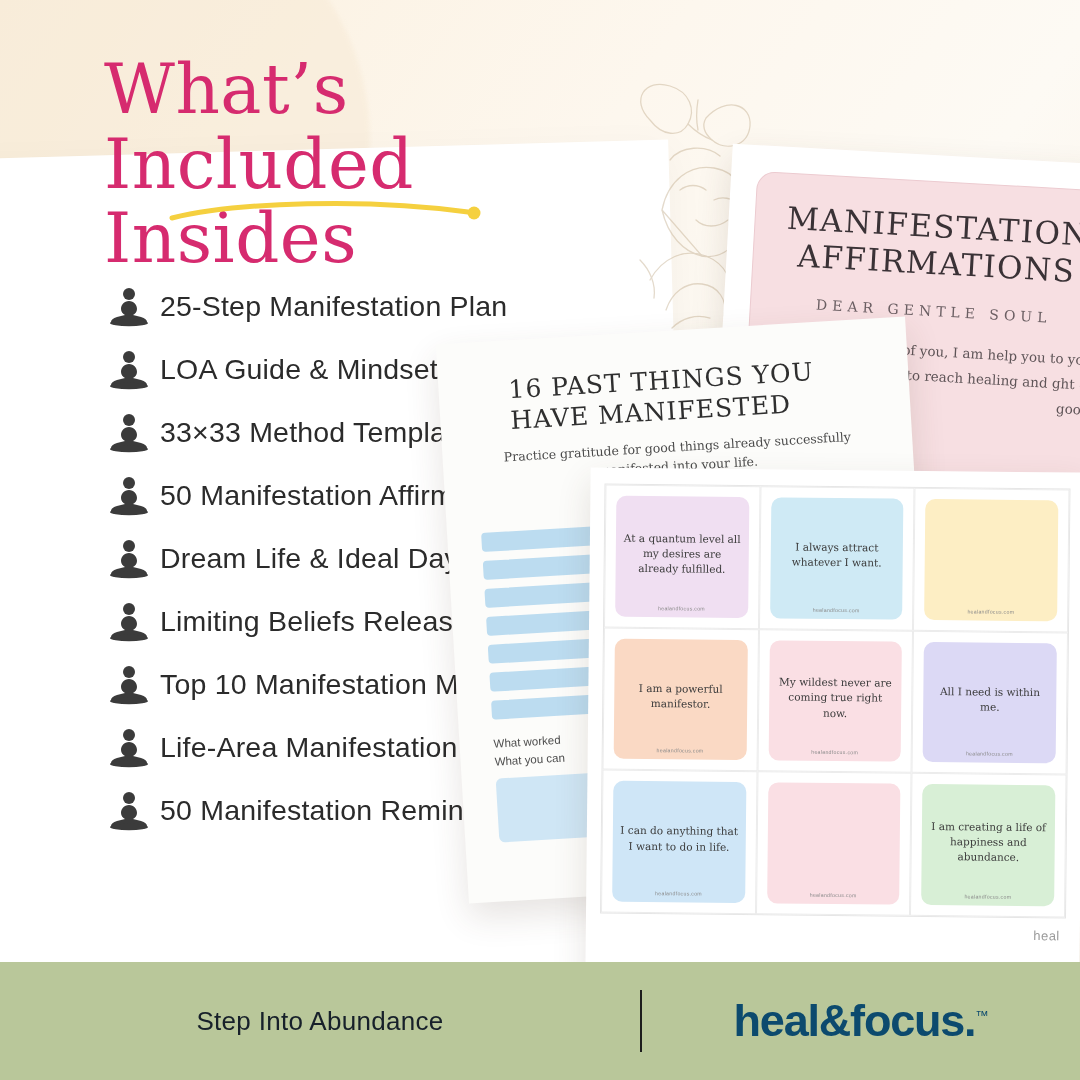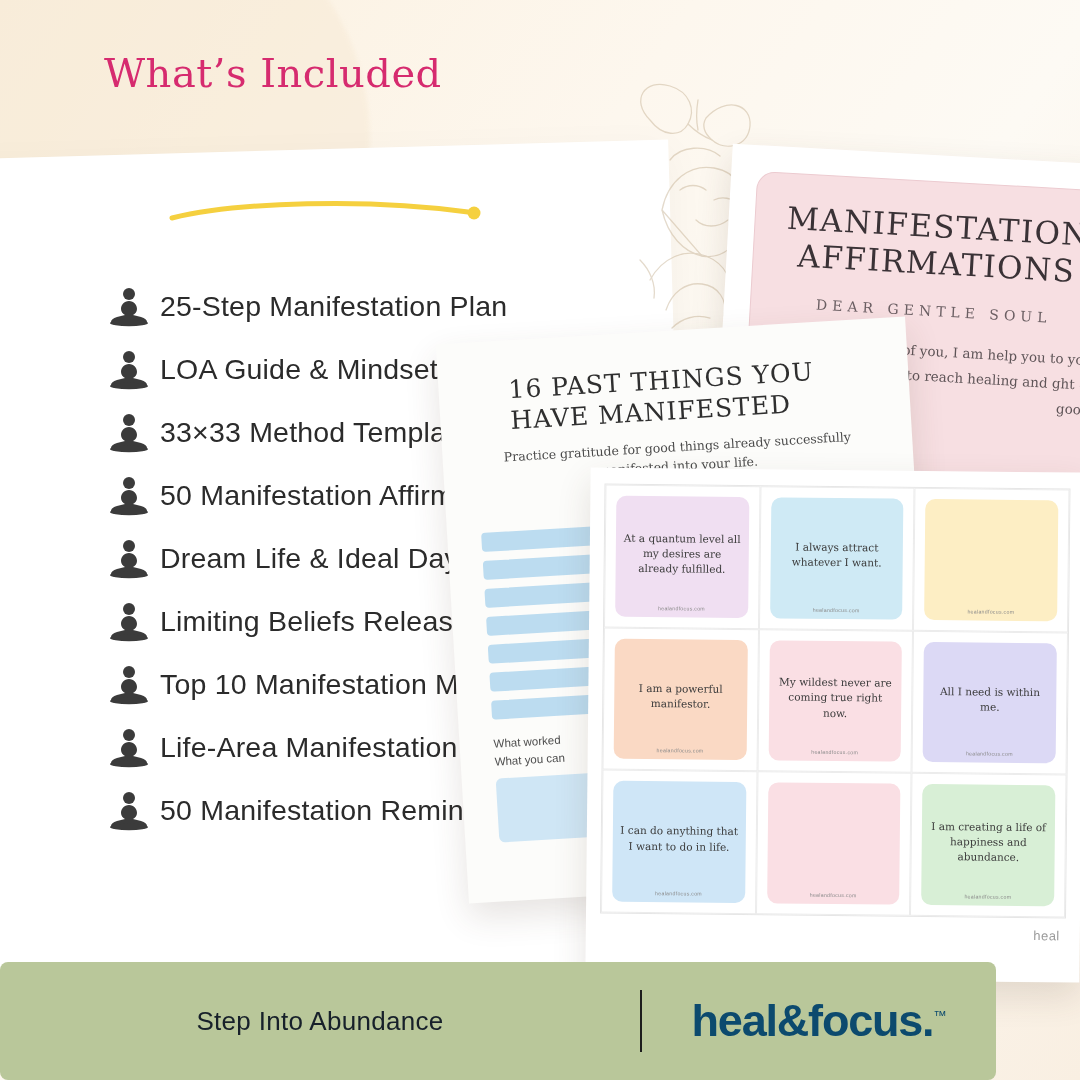--- a/index.html
+++ b/index.html
@@ -34,21 +34,21 @@
     box-shadow: 0 10px 40px rgba(0,0,0,0.04);
   }
 
   
   .headline {
     position: absolute;
     left: 104px; top: 52px;
     width: 560px;
     color: #d62b6f;
     font-family: "DejaVu Serif", serif;
-    font-size: 40px;
+    font-size: 69px;
     line-height: 1.08;
     letter-spacing: 0.5px;
     font-weight: 400;
   }
   .headline .l2 { display: block; }
 
   
   .swoosh { position: absolute; left: 168px; top: 196px; width: 330px; height: 42px; }
 
   
@@ -229,25 +229,24 @@
     font-size: 13px;
     color: #9b9b9b;
     letter-spacing: .5px;
     padding-right: 6px;
   }
 
   
   .footer {
     position: absolute;
     left: 0; bottom: 0;
-    width: 996px; height: 118px;
+    width: 1080px; height: 118px;
     background: #b9c79a;
     display: flex;
     align-items: center;
-    border-radius: 8px;
   }
   .footer .tagline {
     flex: 0 0 640px;
     text-align: center;
     font-size: 26px;
     color: #17202a;
     letter-spacing: .3px;
   }
   .footer .divider {
     width: 2px; height: 62px;
@@ -294,20 +293,21 @@
       <path d="M40 220 C52 198 74 188 96 196 C116 204 124 222 120 240"></path>
       <path d="M56 250 C62 232 76 222 92 224 C108 226 118 240 114 256"></path>
       <path d="M62 268 C72 258 86 254 100 258"></path>
       <path d="M30 200 C40 210 46 224 44 238"></path>
       <path d="M150 120 C162 130 166 146 160 160"></path>
     </g>
   </svg>
 
   <div class="headline">
     <span>What’s Included</span>
+    <span class="l2">Insides</span>
   </div>
 
   <svg class="swoosh" viewBox="0 0 330 42">
     <path d="M4 22 C70 6 200 2 300 16" fill="none" stroke="#f5d03f" stroke-width="5" stroke-linecap="round"></path>
     <circle cx="306" cy="17" r="6.5" fill="#f5d03f"></circle>
   </svg>
 
   <div class="list">
     <div class="list-item">
       <span class="glyph">

